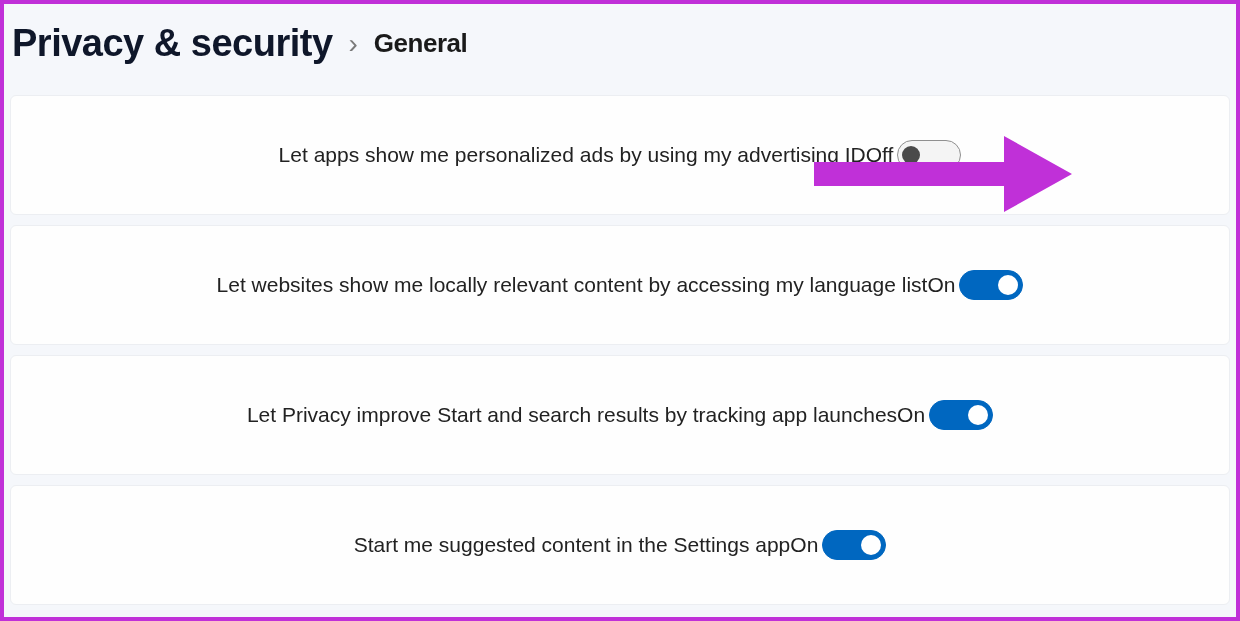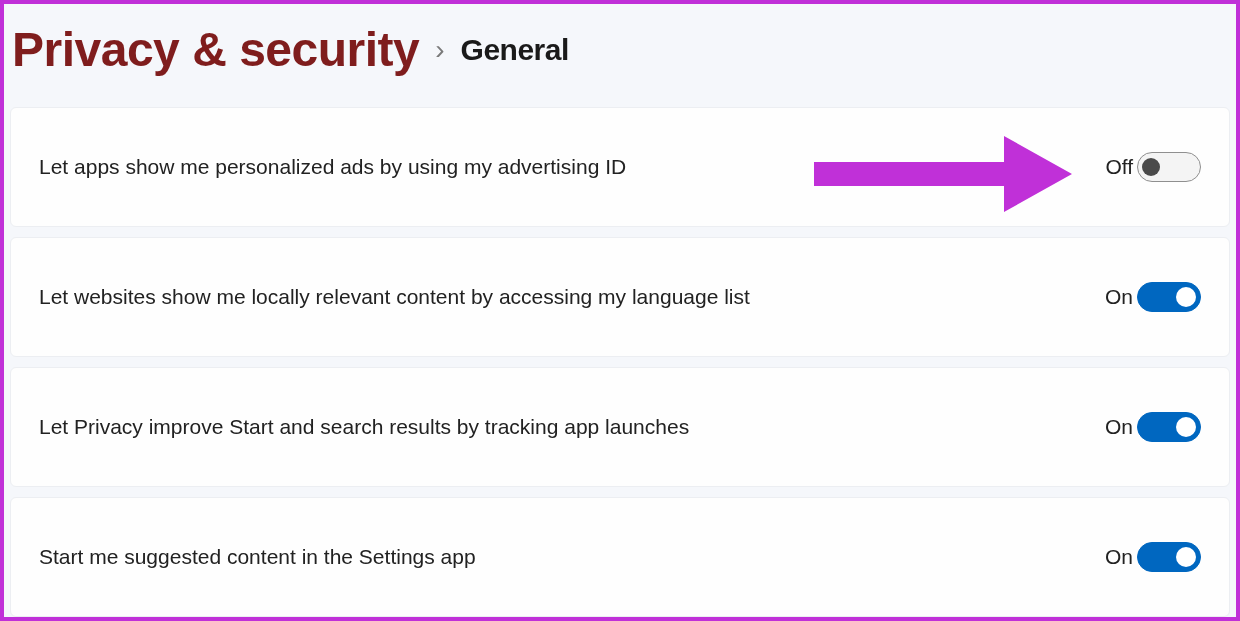--- a/index.html
+++ b/index.html
@@ -16,52 +16,52 @@
       overflow: hidden;
       position: relative;
     }
     .breadcrumb {
       display: flex;
       align-items: center;
       gap: 12px;
       padding: 18px 8px 30px 8px;
     }
     .breadcrumb-parent {
-      font-size: 48px;
+      font-size: 38px;
       font-weight: 600;
-      color: #7f1d1d;
+      color: #0f172a;
       letter-spacing: -0.5px;
     }
     .breadcrumb-sep {
       font-size: 28px;
       color: #7a7a7a;
       font-weight: 400;
       margin: 0 4px;
     }
     .breadcrumb-current {
-      font-size: 30px;
+      font-size: 26px;
       font-weight: 600;
       color: #1a1a1a;
       letter-spacing: -0.5px;
     }
     .settings-list {
       padding: 0 6px;
       display: flex;
       flex-direction: column;
       gap: 10px;
     }
     .setting-row {
       background: #fefefe;
       border: 1px solid #eceef2;
       border-radius: 6px;
       padding: 0 28px;
       height: 120px;
       display: flex;
       align-items: center;
-      justify-content: space-between;
+      justify-content: center;
     }
     .setting-label {
       font-size: 21px;
       color: #222;
       font-weight: 400;
       max-width: 820px;
     }
     .toggle-group {
       display: flex;
       align-items: center;

